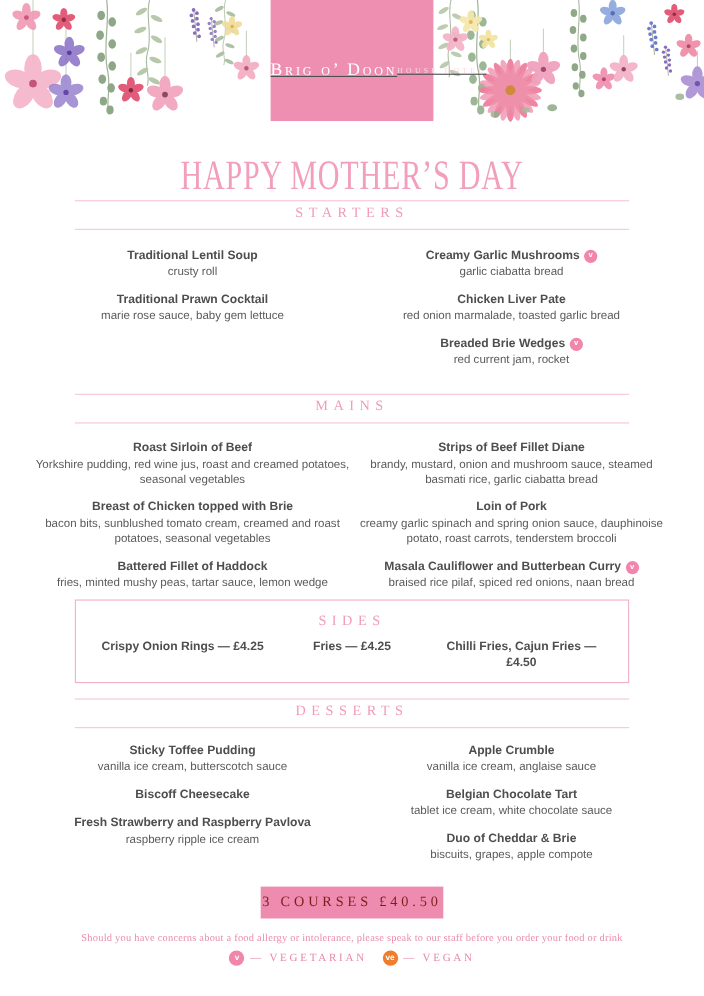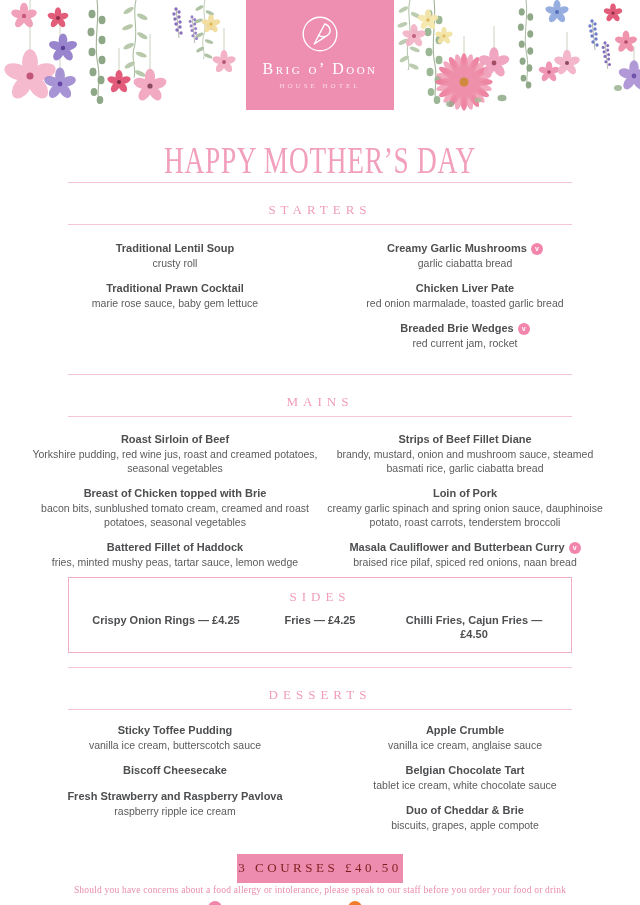--- a/index.html
+++ b/index.html
@@ -12,22 +12,22 @@
     font-family:"Liberation Sans","DejaVu Sans",sans-serif;
     color:#4d4e50;
   }
   
   .floral{position:relative;height:128px;}
   .floral svg.border{position:absolute;top:0;left:0;}
   .brand-box{
     position:absolute;top:0;left:50%;transform:translateX(-50%);
     width:148px;height:110px;
     background:#ee8fb2;
-    display:flex;flex-direction:column;align-items:center;
-    padding-top:13px;box-sizing:border-box;
+    display:flex;flex-direction:row;align-items:center;
+    padding-top:13px;box-sizing:border-box;text-decoration:underline;
   }
   .monogram{width:42px;height:42px;display:block;}
   .brand-name{
     margin-top:5px;
     font-family:"Liberation Serif","DejaVu Serif",serif;
     font-variant-caps:small-caps;
     font-size:16px;letter-spacing:2.5px;color:#ffffff;white-space:nowrap;
   }
   .brand-sub{
     margin-top:4px;
@@ -45,21 +45,21 @@
     color:#f29fbd;
     letter-spacing:1px;
     transform:scaleX(0.72);
     transform-origin:50% 50%;
     white-space:nowrap;
   }
   
   .sec{
     width:504px;margin:0 auto;
     border-top:1px solid #f6c6d8;border-bottom:1px solid #f6c6d8;
-    padding:17px 0 6px;text-align:center;
+    padding:1px 0 6px;text-align:center;
   }
   .sec-label{
     font-family:"Liberation Serif","DejaVu Serif",serif;
     font-size:13px;letter-spacing:5px;color:#f09cba;
   }
   .sec.m-starters{margin-top:0px;}
   .sec.m-mains{margin-top:24px;}
   .sec.m-desserts{margin-top:14px;}
   
   .cols{display:flex;margin:16px 30px 0;}
@@ -97,21 +97,21 @@
   
   .offer-btn{
     display:block;width:166px;margin:22px auto 0;
     background:#ee8cb0;color:#7f1d1d;
     font-family:"Liberation Serif","DejaVu Serif",serif;
     font-size:13px;letter-spacing:3.5px;
     text-align:center;padding:6px 0 7px;
     white-space:nowrap;
   }
   .allergy{
-    margin-top:2px;text-align:center;
+    margin-top:13px;text-align:center;
     font-family:"Liberation Serif","DejaVu Serif",serif;
     font-size:9.5px;letter-spacing:0.2px;color:#e98cae;
   }
   .legend{
     margin-top:6px;display:flex;justify-content:center;align-items:center;gap:14px;
   }
   .legend-item{display:inline-flex;align-items:center;gap:5px;}
   .legend-item .badge{margin-left:0;}
   .legend-dash,.legend-label{
     font-family:"Liberation Serif","DejaVu Serif",serif;

